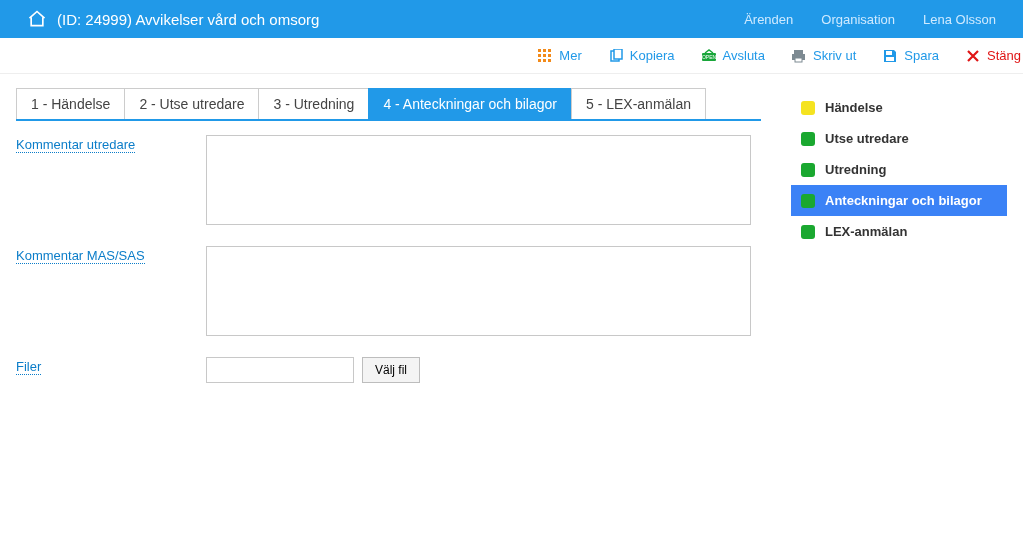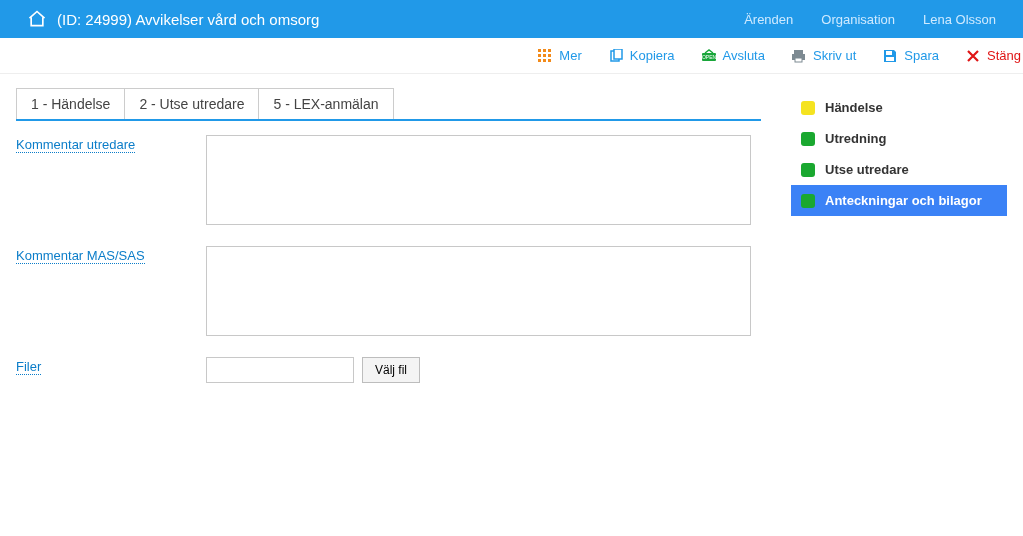--- a/index.html
+++ b/index.html
@@ -230,20 +230,22 @@
     <span>Stäng</span>
   </div>
 </div>
 
 <div class="body">
   <div class="main">
 
     <div class="tabs">
       <div class="tab">1 - Händelse</div>
       <div class="tab">2 - Utse utredare</div>
+      <div class="tab">3 - Utredning</div>
+      <div class="tab active">4 - Anteckningar och bilagor</div>
       <div class="tab">5 - LEX-anmälan</div>
     </div>
 
     <div class="form">
 
       <div class="row">
         <div class="label">
           <span>Kommentar utredare</span>
         </div>
         <div class="control">
@@ -273,24 +275,28 @@
     </div>
   </div>
 
   <div class="side">
     <div class="side-item">
       <span class="status-box status-yellow"></span>
       <span>Händelse</span>
     </div>
     <div class="side-item">
       <span class="status-box status-green"></span>
-      <span>Utredning</span>
+      <span>Utse utredare</span>
     </div>
     <div class="side-item">
       <span class="status-box status-green"></span>
-      <span>Utse utredare</span>
+      <span>Utredning</span>
     </div>
     <div class="side-item active">
       <span class="status-box status-green"></span>
       <span>Anteckningar och bilagor</span>
     </div>
+    <div class="side-item">
+      <span class="status-box status-green"></span>
+      <span>LEX-anmälan</span>
+    </div>
   </div>
 </div>
 
 </body></html>

